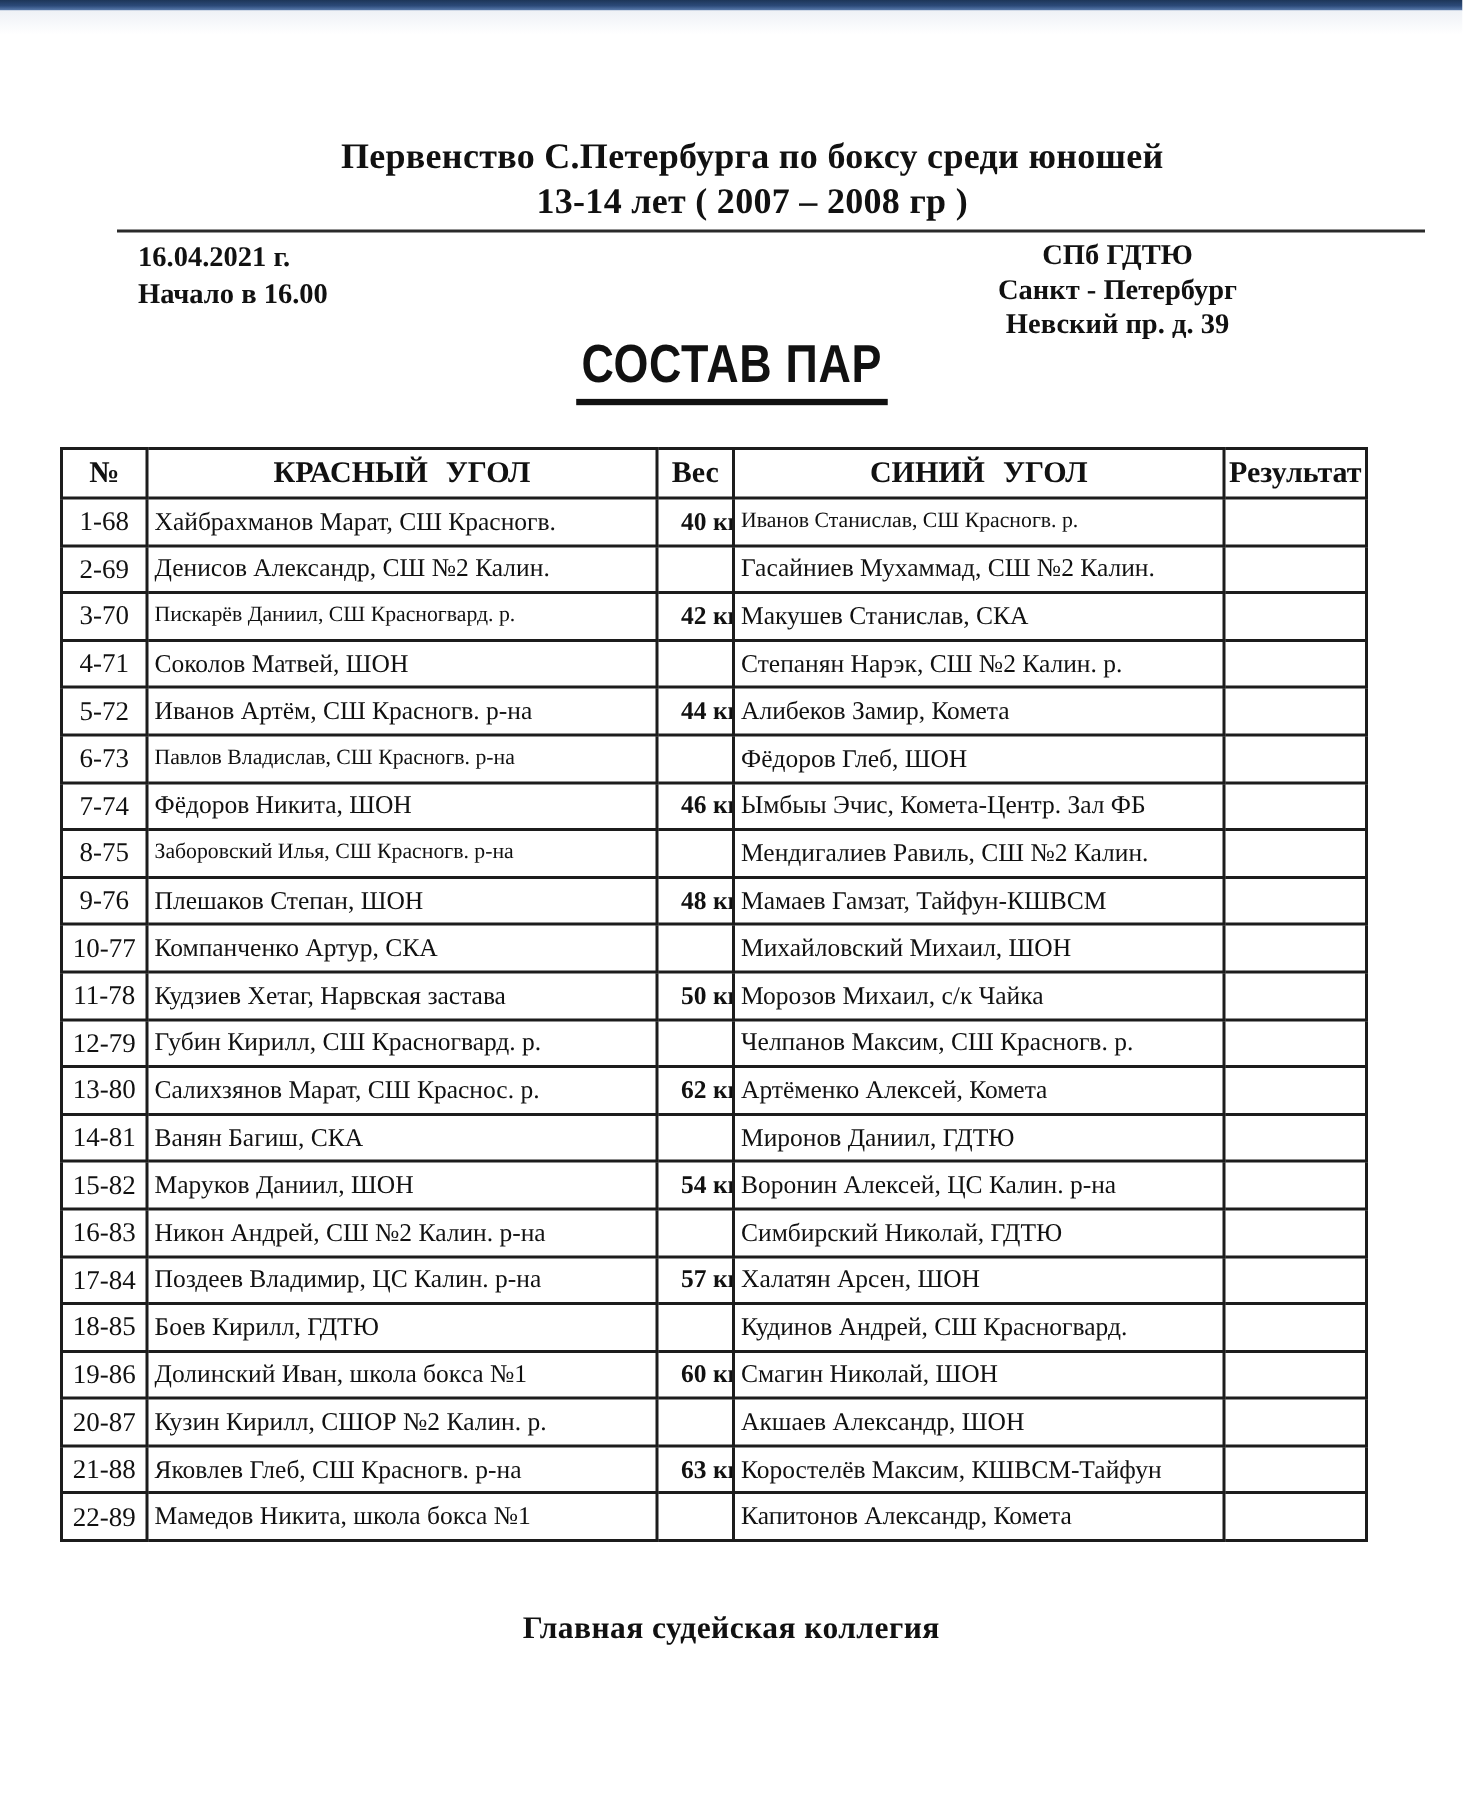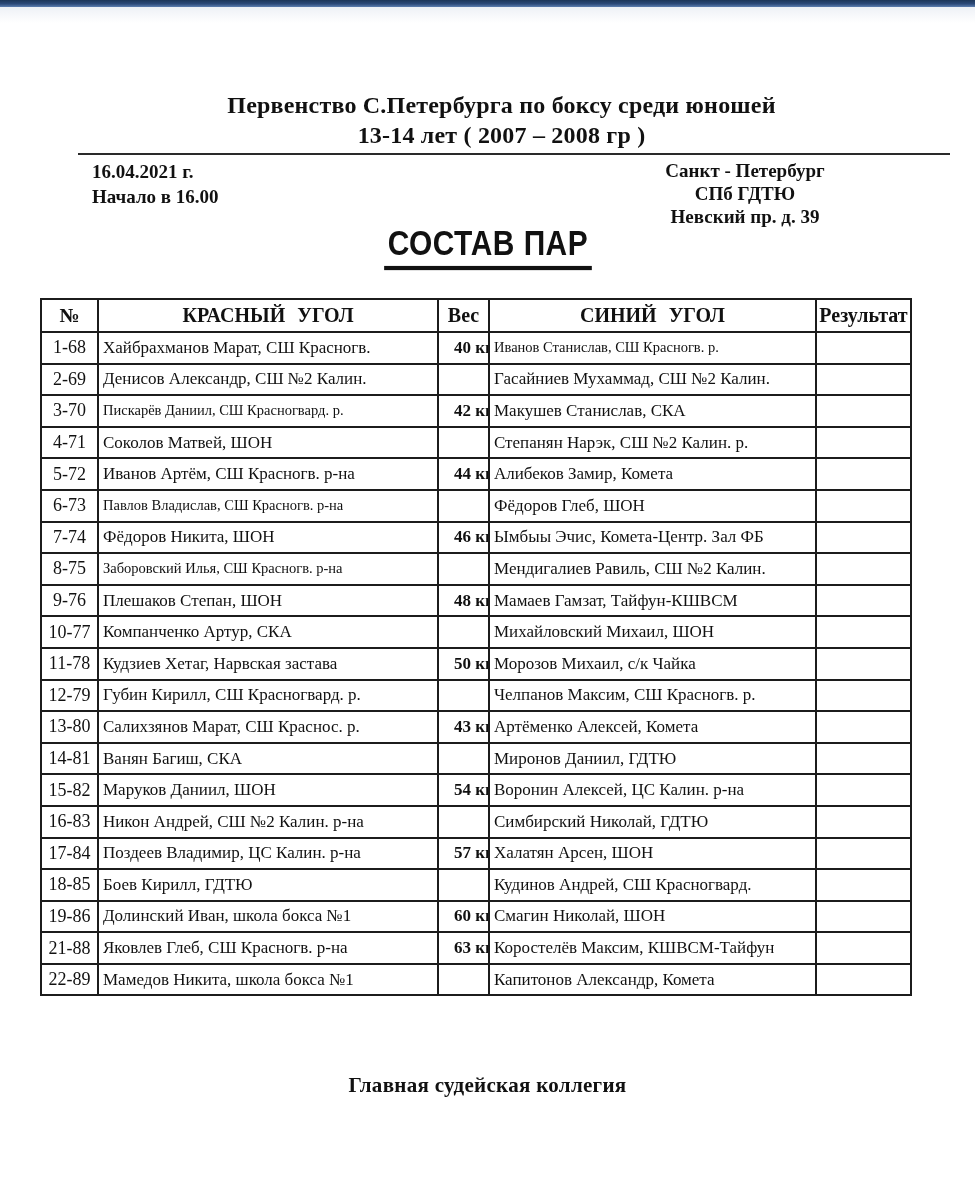--- a/index.html
+++ b/index.html
@@ -83,22 +83,22 @@
 </div>
 
 <div class="rule"></div>
 
 <div class="info-left">
   <div>16.04.2021 г.</div>
   <div>Начало в 16.00</div>
 </div>
 
 <div class="info-right">
+  <div>СПб ГДТЮ</div>
   <div>Санкт - Петербург</div>
-  <div>СПб ГДТЮ</div>
   <div>Невский пр. д. 39</div>
 </div>
 
 <div class="section-heading">
   <span>СОСТАВ ПАР</span>
 </div>
 
 <table class="pairs">
   <colgroup>
     <col style="width:57px">
@@ -198,21 +198,21 @@
       <tr>
         <td class="c-num">12-79</td>
         <td class="c-red">Губин Кирилл, СШ Красногвард. р.</td>
         <td class="c-weight"></td>
         <td class="c-blue">Челпанов Максим, СШ Красногв. р.</td>
         <td class="c-result"></td>
       </tr>
       <tr>
         <td class="c-num">13-80</td>
         <td class="c-red">Салихзянов Марат, СШ Краснос. р.</td>
-        <td class="c-weight">43 кг</td>
+        <td class="c-weight">62 кг</td>
         <td class="c-blue">Артёменко Алексей, Комета</td>
         <td class="c-result"></td>
       </tr>
       <tr>
         <td class="c-num">14-81</td>
         <td class="c-red">Ванян Багиш, СКА</td>
         <td class="c-weight"></td>
         <td class="c-blue">Миронов Даниил, ГДТЮ</td>
         <td class="c-result"></td>
       </tr>
@@ -245,20 +245,27 @@
         <td class="c-result"></td>
       </tr>
       <tr>
         <td class="c-num">19-86</td>
         <td class="c-red">Долинский Иван, школа бокса №1</td>
         <td class="c-weight">60 кг</td>
         <td class="c-blue">Смагин Николай, ШОН</td>
         <td class="c-result"></td>
       </tr>
       <tr>
+        <td class="c-num">20-87</td>
+        <td class="c-red">Кузин Кирилл, СШОР №2 Калин. р.</td>
+        <td class="c-weight"></td>
+        <td class="c-blue">Акшаев Александр, ШОН</td>
+        <td class="c-result"></td>
+      </tr>
+      <tr>
         <td class="c-num">21-88</td>
         <td class="c-red">Яковлев Глеб, СШ Красногв. р-на</td>
         <td class="c-weight">63 кг</td>
         <td class="c-blue">Коростелёв Максим, КШВСМ-Тайфун</td>
         <td class="c-result"></td>
       </tr>
       <tr>
         <td class="c-num">22-89</td>
         <td class="c-red">Мамедов Никита, школа бокса №1</td>
         <td class="c-weight"></td>

